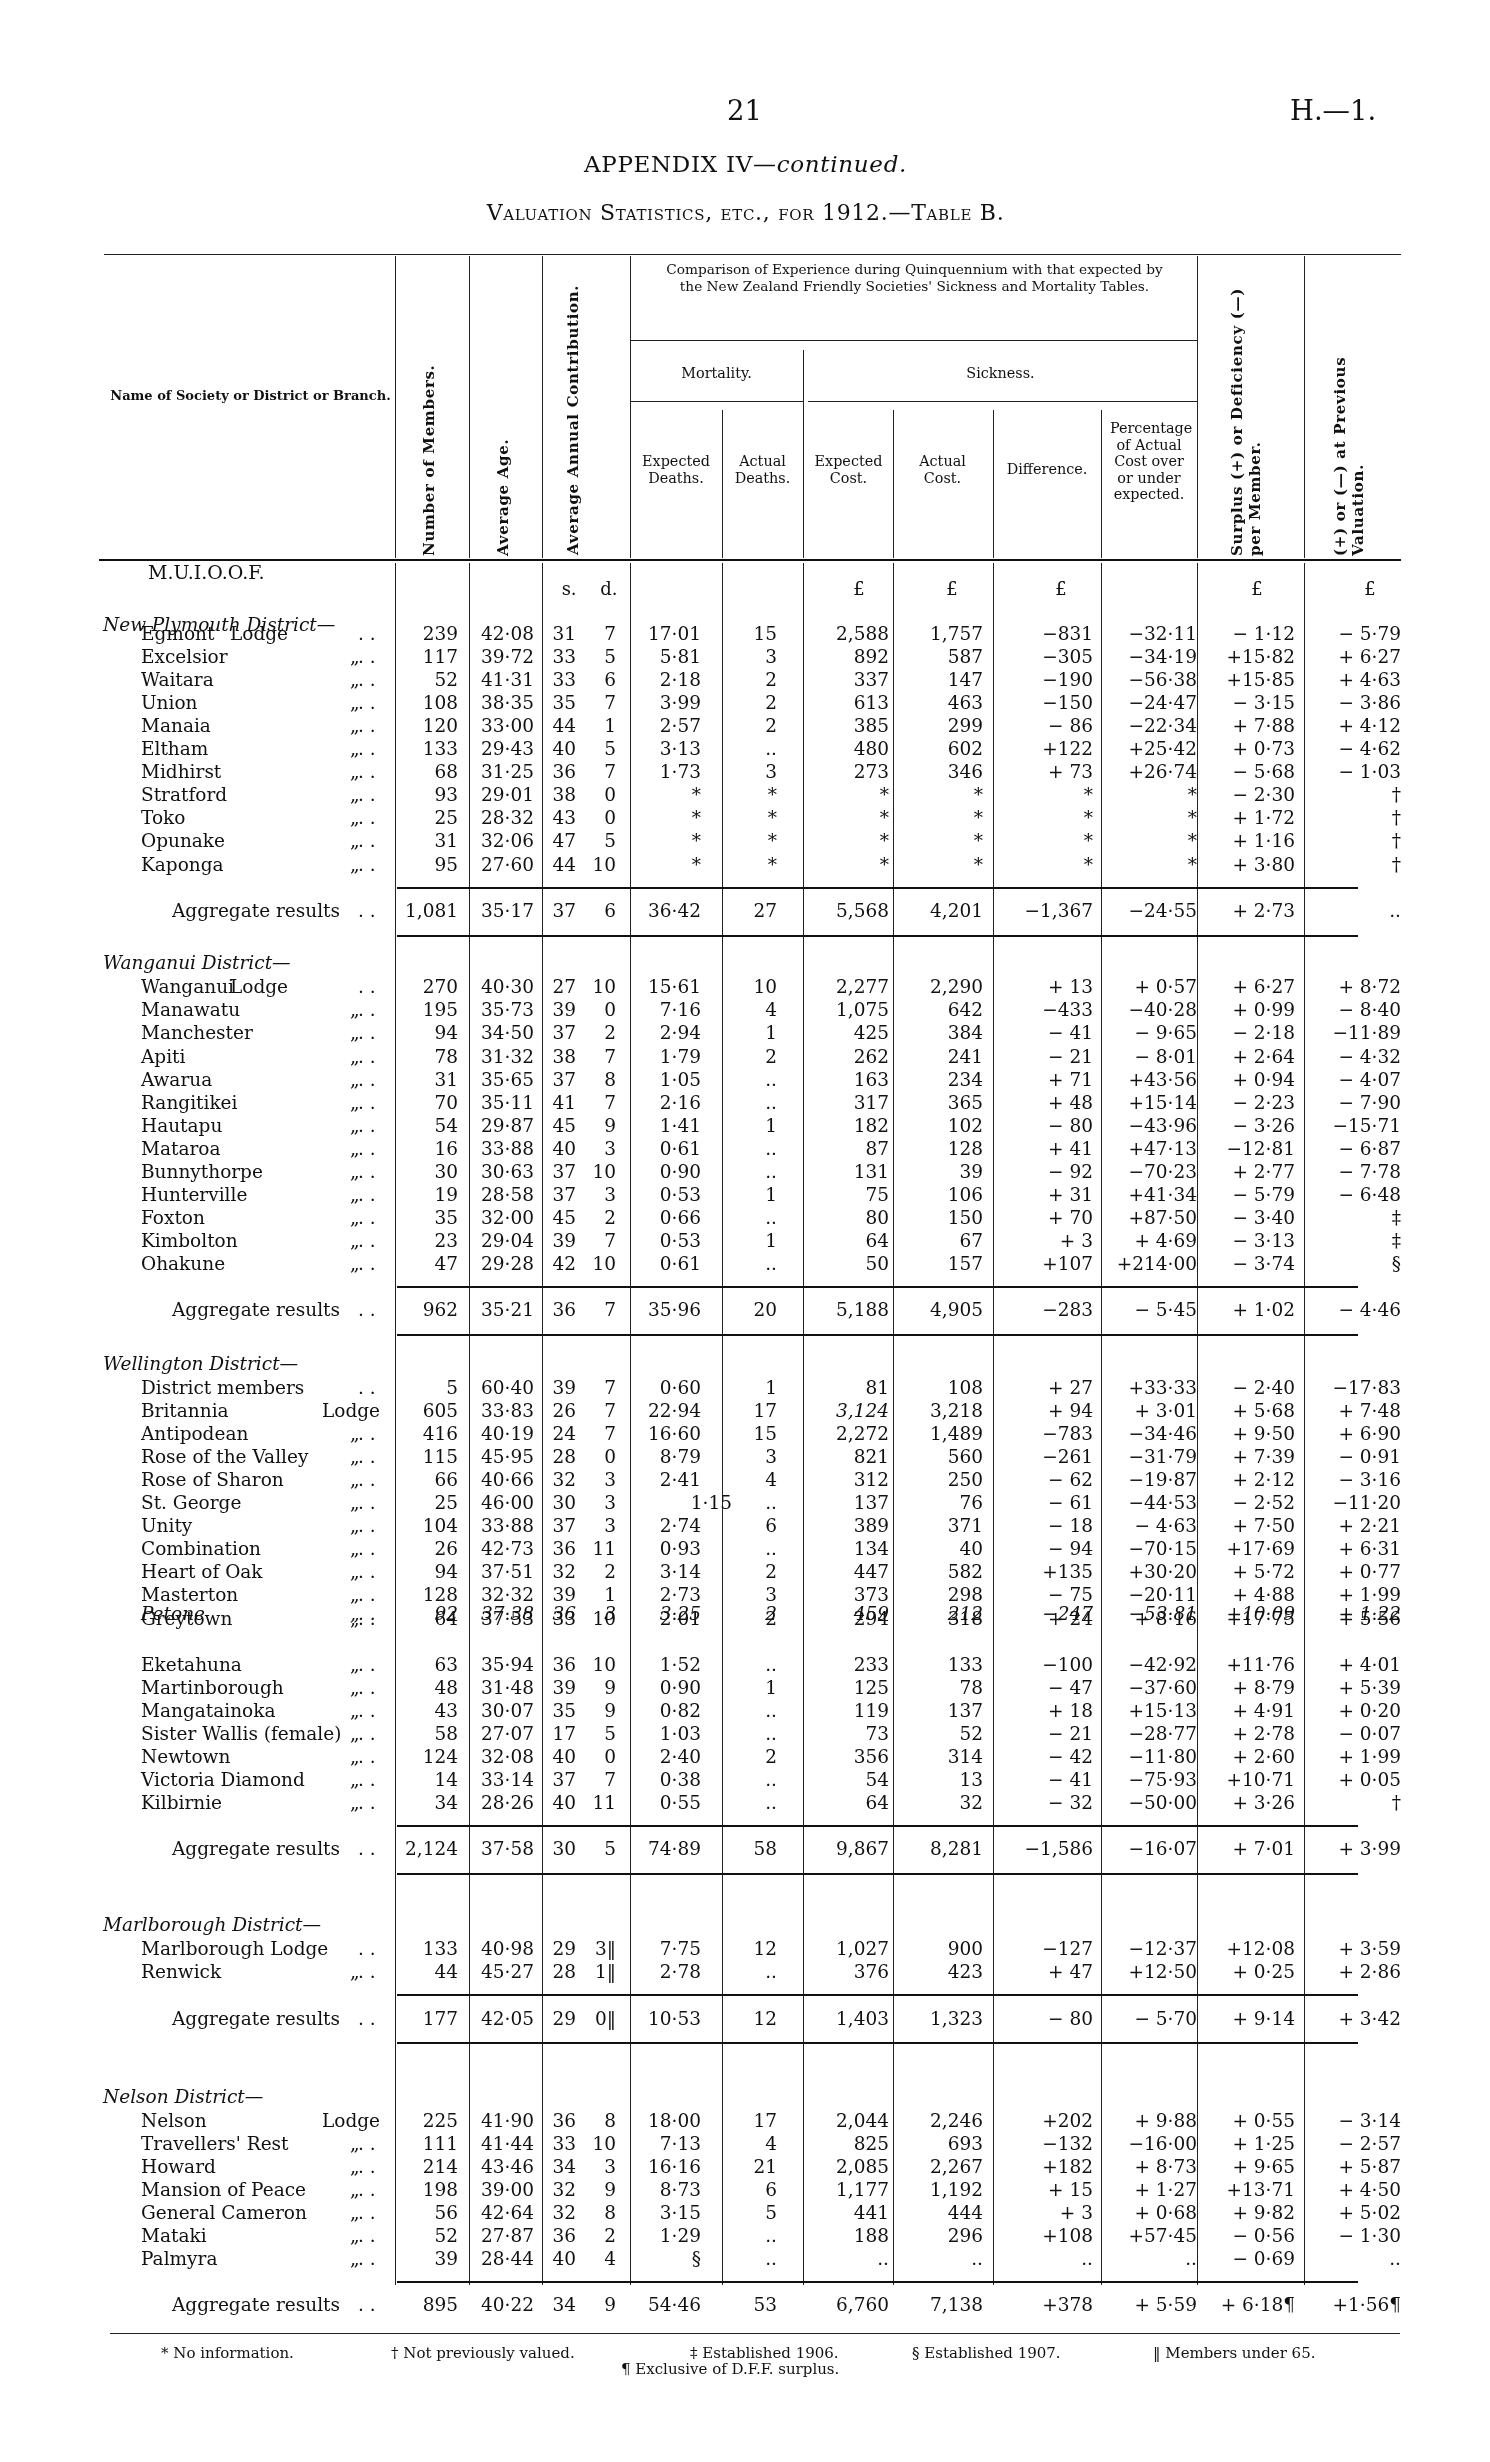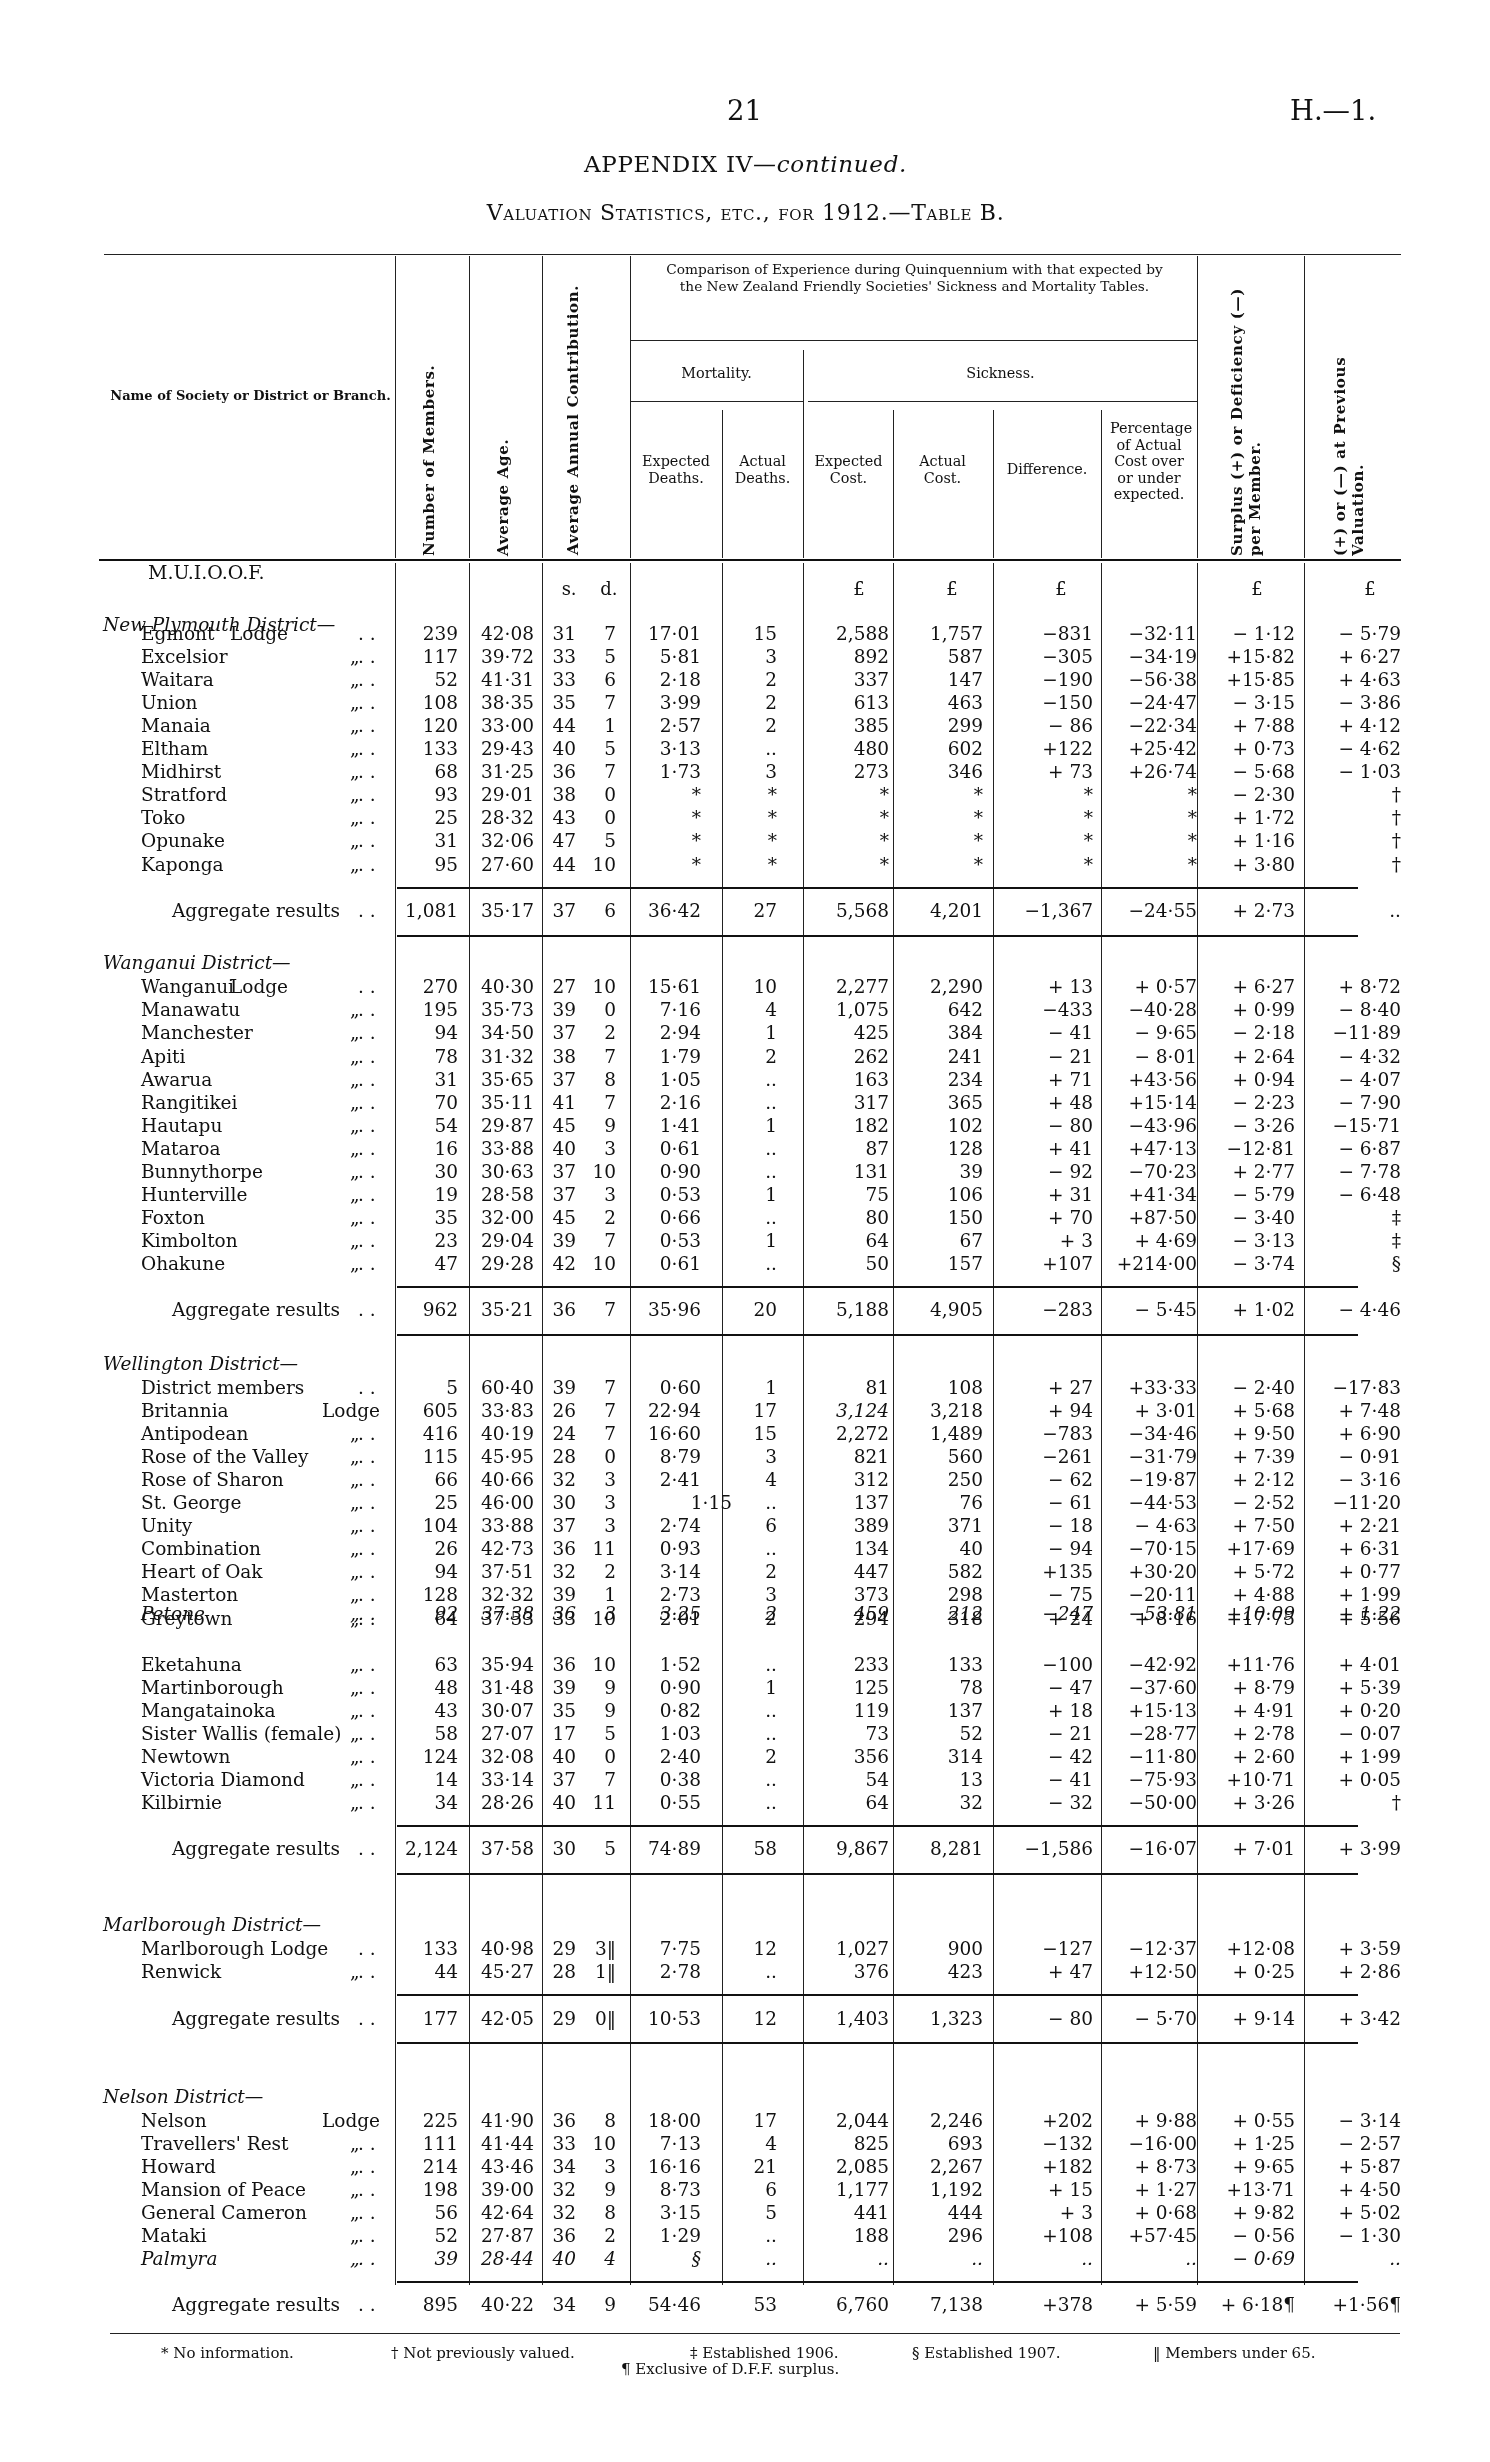--- a/index.html
+++ b/index.html
@@ -1034,21 +1034,21 @@
       <span class="cell" style="right: 875px;">2</span>
       <span class="cell" style="right: 790px;">1·29</span>
       <span class="cell" style="right: 714px;">..</span>
       <span class="cell" style="right: 602px;">188</span>
       <span class="cell" style="right: 508px;">296</span>
       <span class="cell" style="right: 398px;">+108</span>
       <span class="cell" style="right: 294px;">+57·45</span>
       <span class="cell" style="right: 196px;">− 0·56</span>
       <span class="cell" style="right: 90px;">− 1·30</span>
     </div>
-    <div class="row" style="top: 2247px; font-style: italic;">
+    <div class="row" style="top: 2247px;">
       <span class="name">Palmyra</span>
       <span class="suffix" style="left: 350px;">„</span>
       <span class="dots">. .</span>
       <span class="cell" style="right: 1033px;">39</span>
       <span class="cell" style="right: 957px;">28·44</span>
       <span class="cell" style="right: 915px;">40</span>
       <span class="cell" style="right: 875px;">4</span>
       <span class="cell" style="right: 790px;">§</span>
       <span class="cell" style="right: 714px;">..</span>
       <span class="cell" style="right: 602px;">..</span>

